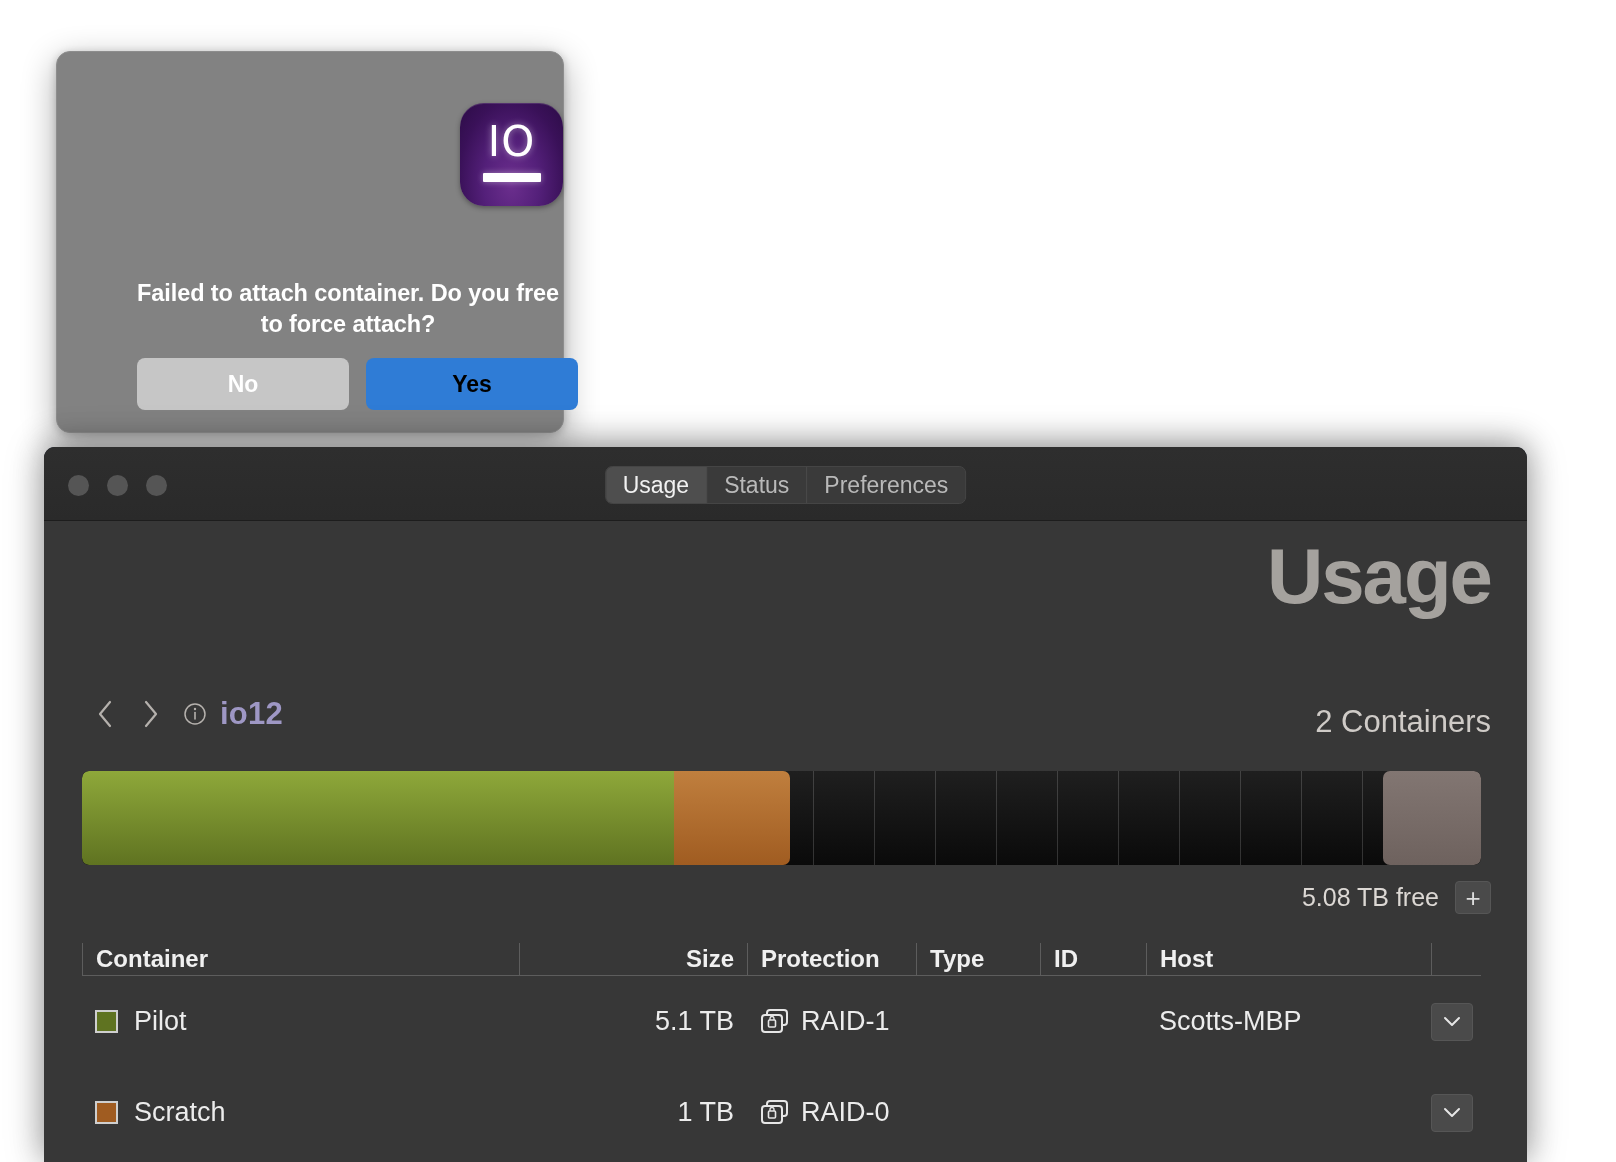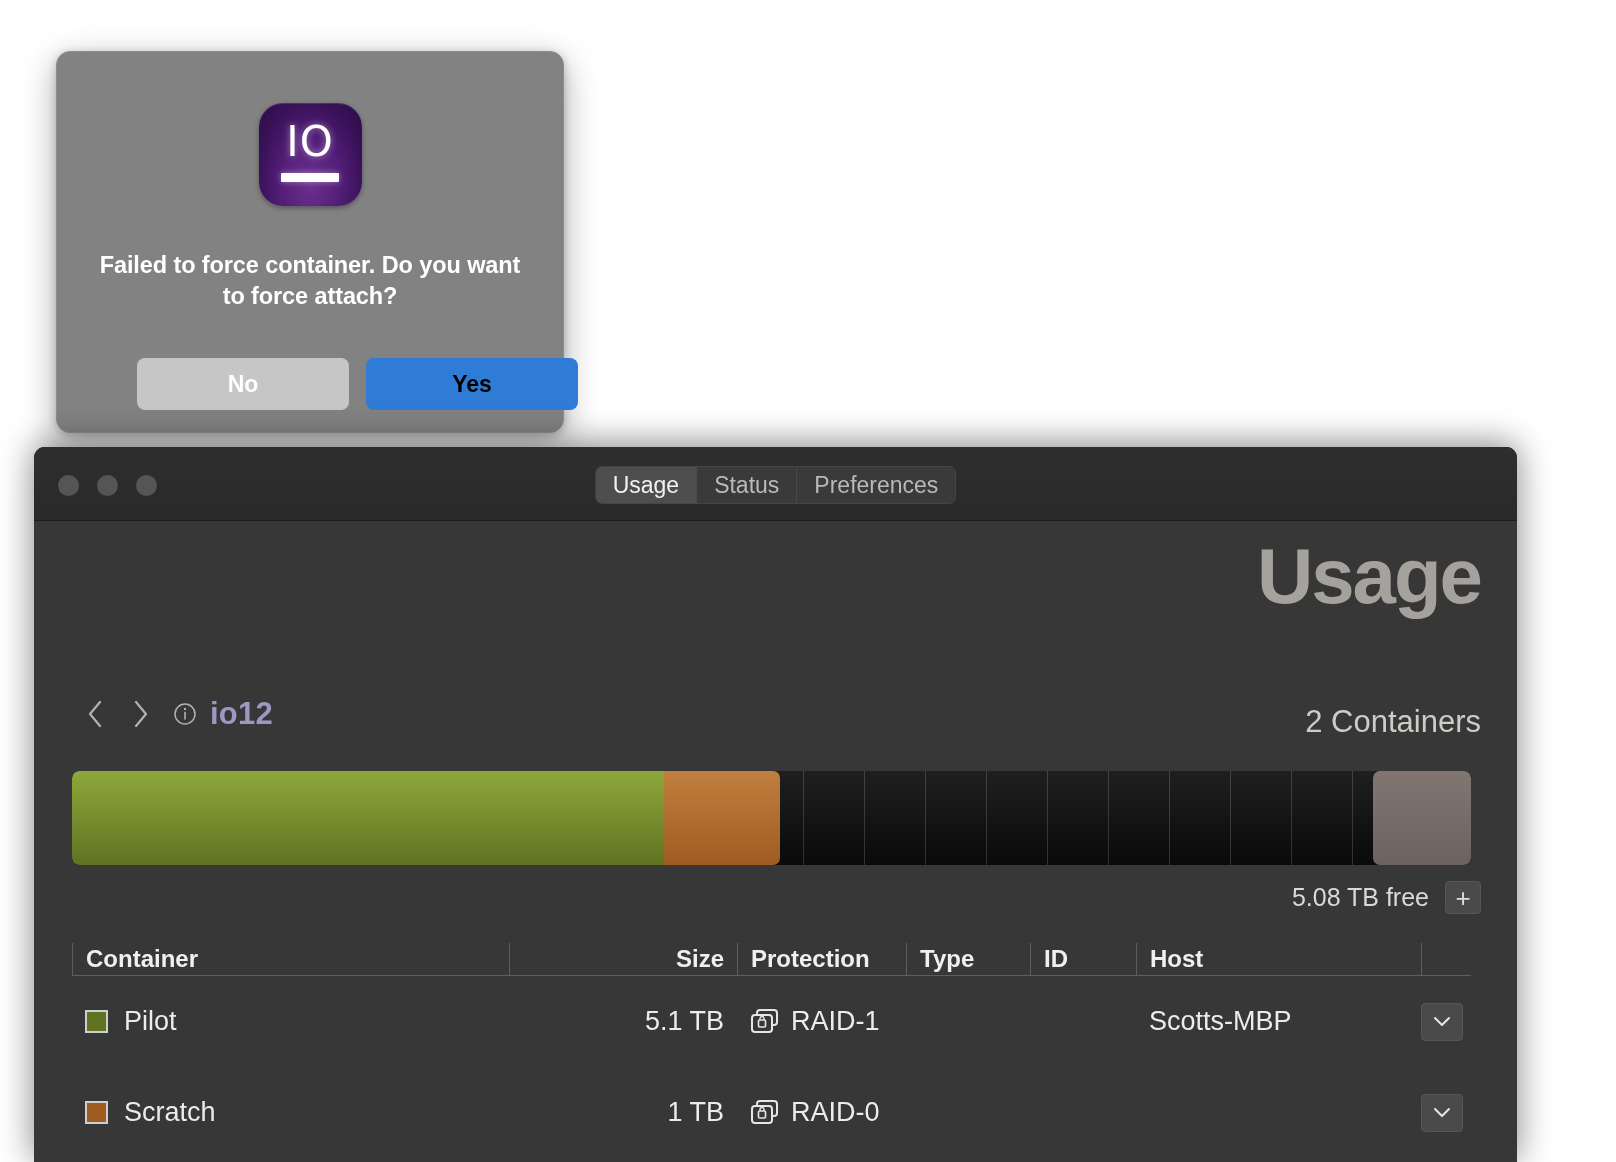--- a/index.html
+++ b/index.html
@@ -25,21 +25,22 @@
     left: 56px;
     top: 51px;
     width: 508px;
     height: 382px;
     background: #828282;
     border-radius: 14px;
     box-shadow: 0 10px 34px rgba(0,0,0,0.33), 0 2px 8px rgba(0,0,0,0.2);
     border: 1px solid #8d8d8d;
     display: flex;
     flex-direction: column;
-    align-items: center;
+    align-items: flex-end;
+    gap: 28px;
   }
 
   .app-icon {
     margin-top: 51px;
     width: 103px;
     height: 103px;
     border-radius: 24px;
     background: radial-gradient(ellipse at 50% 78%, #6c2f8e 0%, #54207a 38%, #3a1159 72%, #2c0c46 100%);
     box-shadow: 0 2px 5px rgba(0,0,0,0.35), inset 0 1px 0 rgba(255,255,255,0.13);
     display: flex;
@@ -98,21 +99,21 @@
     display: flex;
     align-items: center;
     justify-content: center;
   }
   .dlg-btn.secondary { background: #c6c6c6; color: #ffffff; }
   .dlg-btn.primary   { background: #2f7cd6; color: #000000; }
 
   
   .window {
     position: absolute;
-    left: 34px;
+    left: 44px;
     top: 447px;
     width: 1483px;
     height: 715px;
     background: #0f172a;
     border-radius: 11px 11px 0 0;
     box-shadow: 0 -4px 30px rgba(0,0,0,0.30), 0 0 42px rgba(0,0,0,0.22);
     overflow: hidden;
   }
 
   .titlebar {
@@ -331,21 +332,21 @@
 
 <div id="root">
 
   <div class="dialog">
 
     <div class="app-icon">
       <div class="io-text">IO</div>
       <div class="io-bar"></div>
     </div>
 
-    <div class="dialog-message">Failed to force container. Do you want to force attach?</div>
+    <div class="dialog-message">Failed to attach container. Do you free to force attach?</div>
 
     <div class="dialog-buttons">
       <button class="dlg-btn secondary">No</button>
       <button class="dlg-btn primary">Yes</button>
     </div>
   </div>
 
   <div class="window">
 
     <div class="titlebar">

